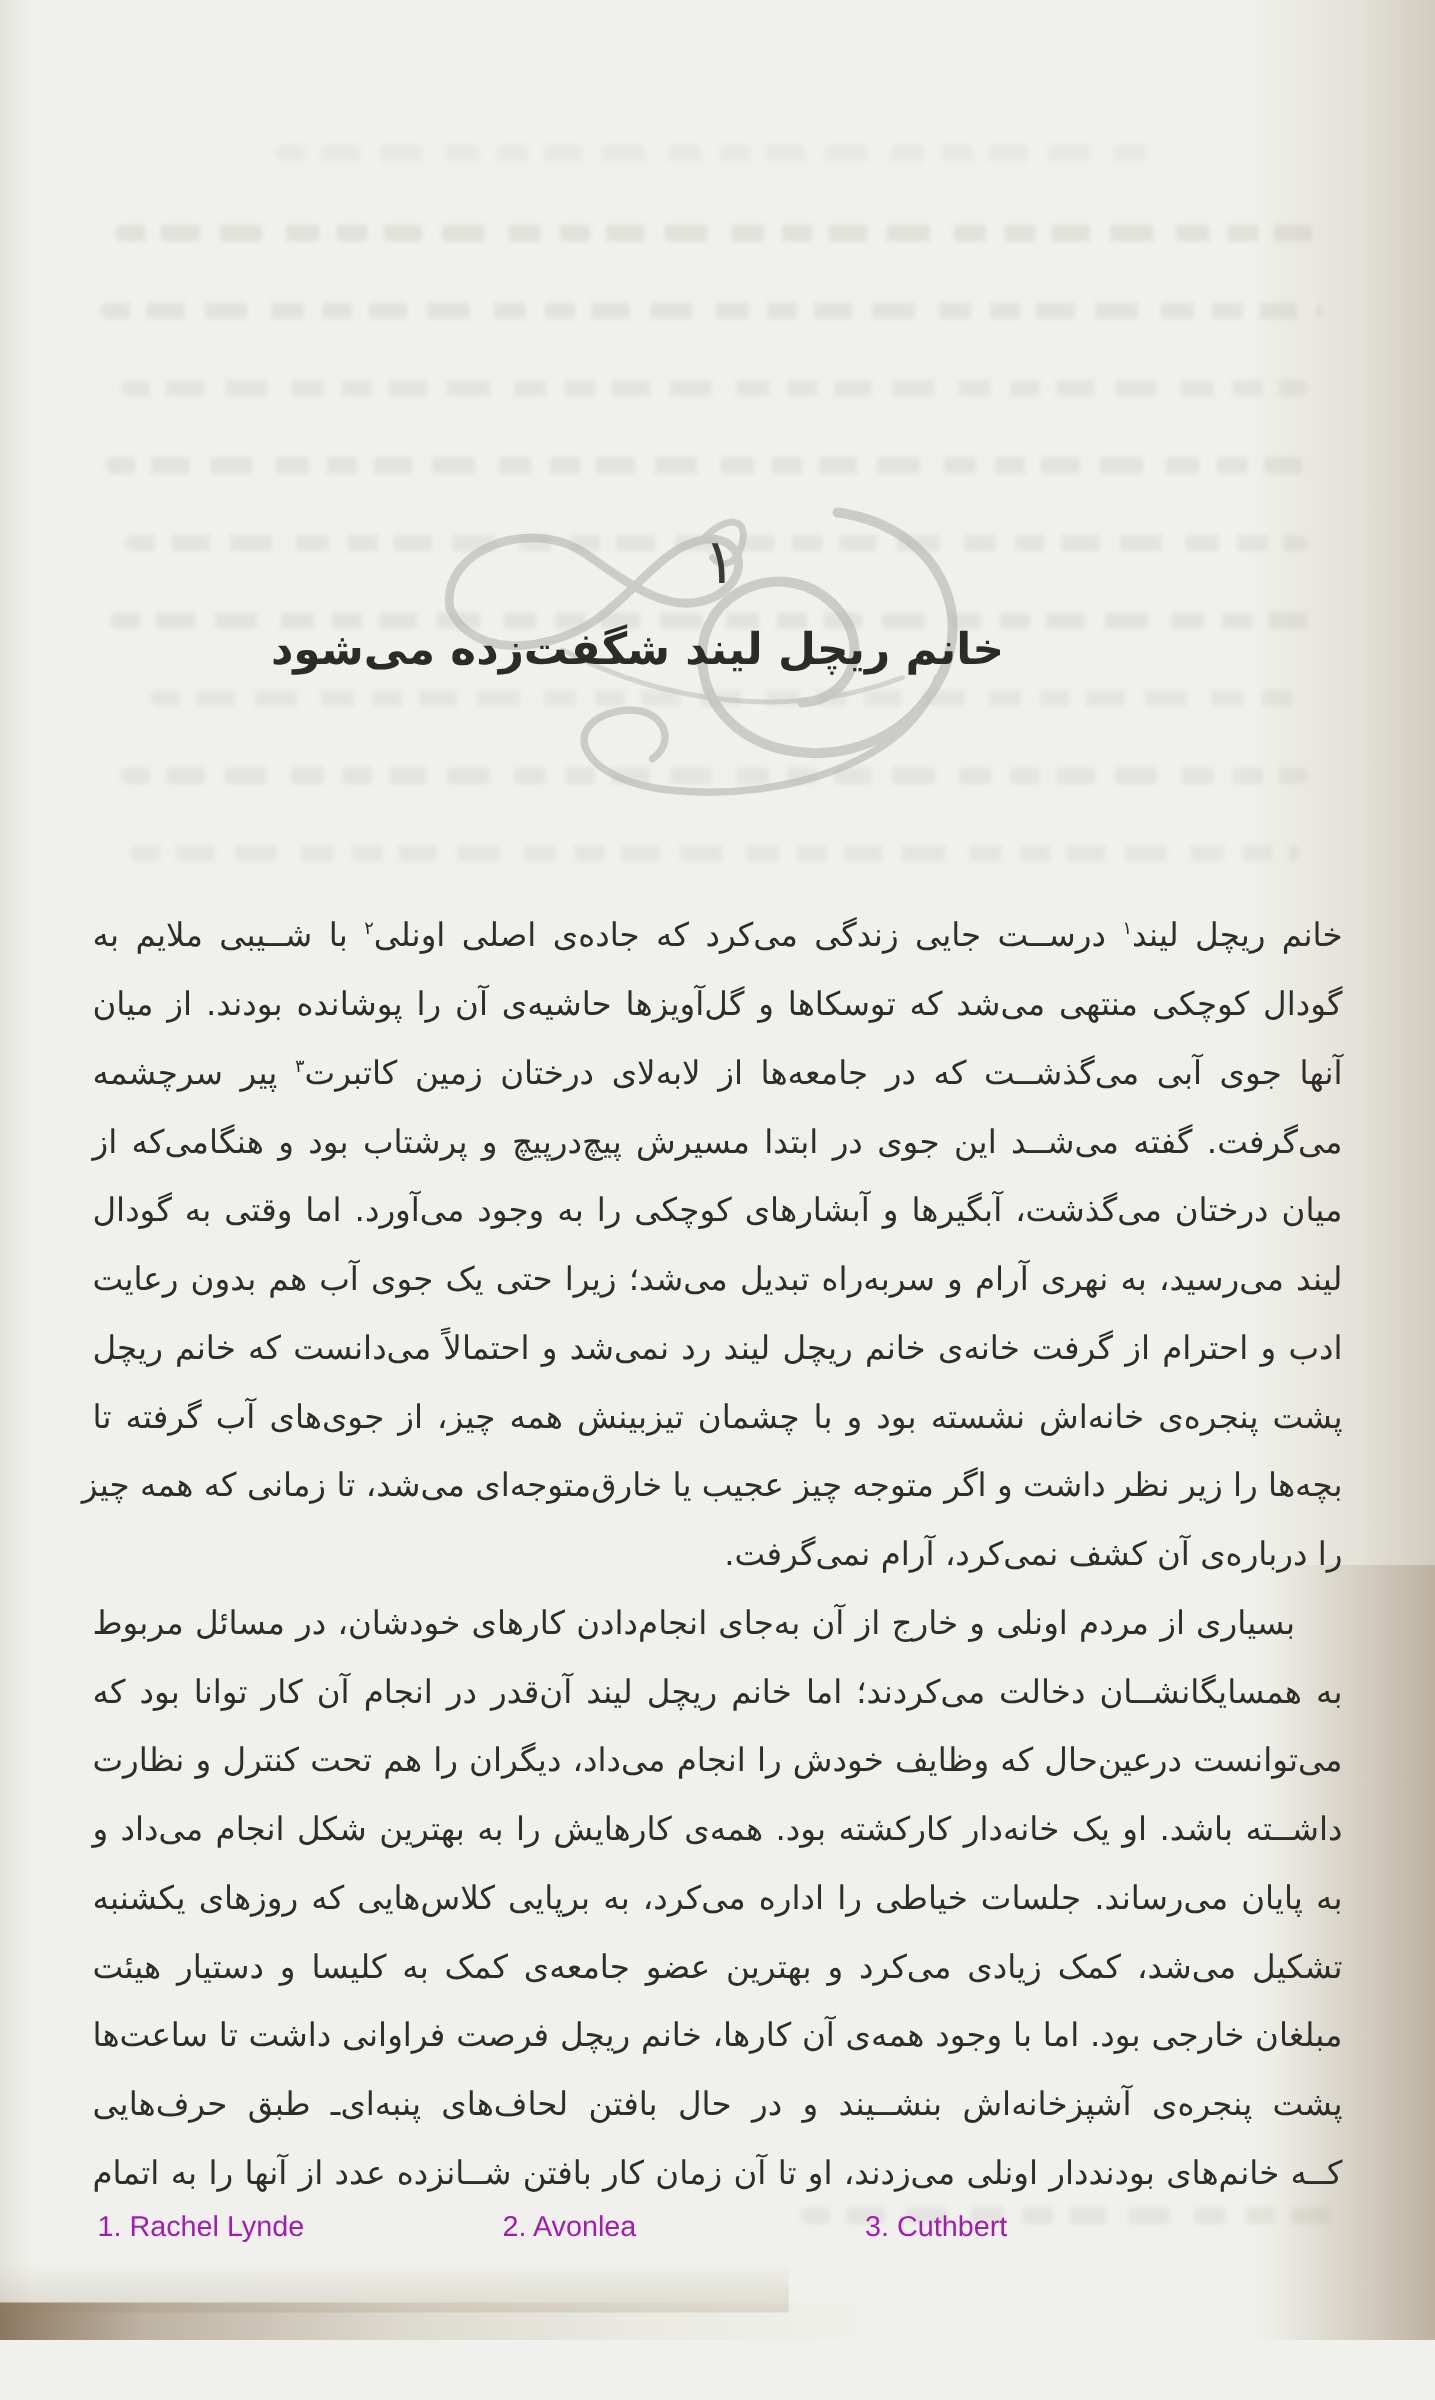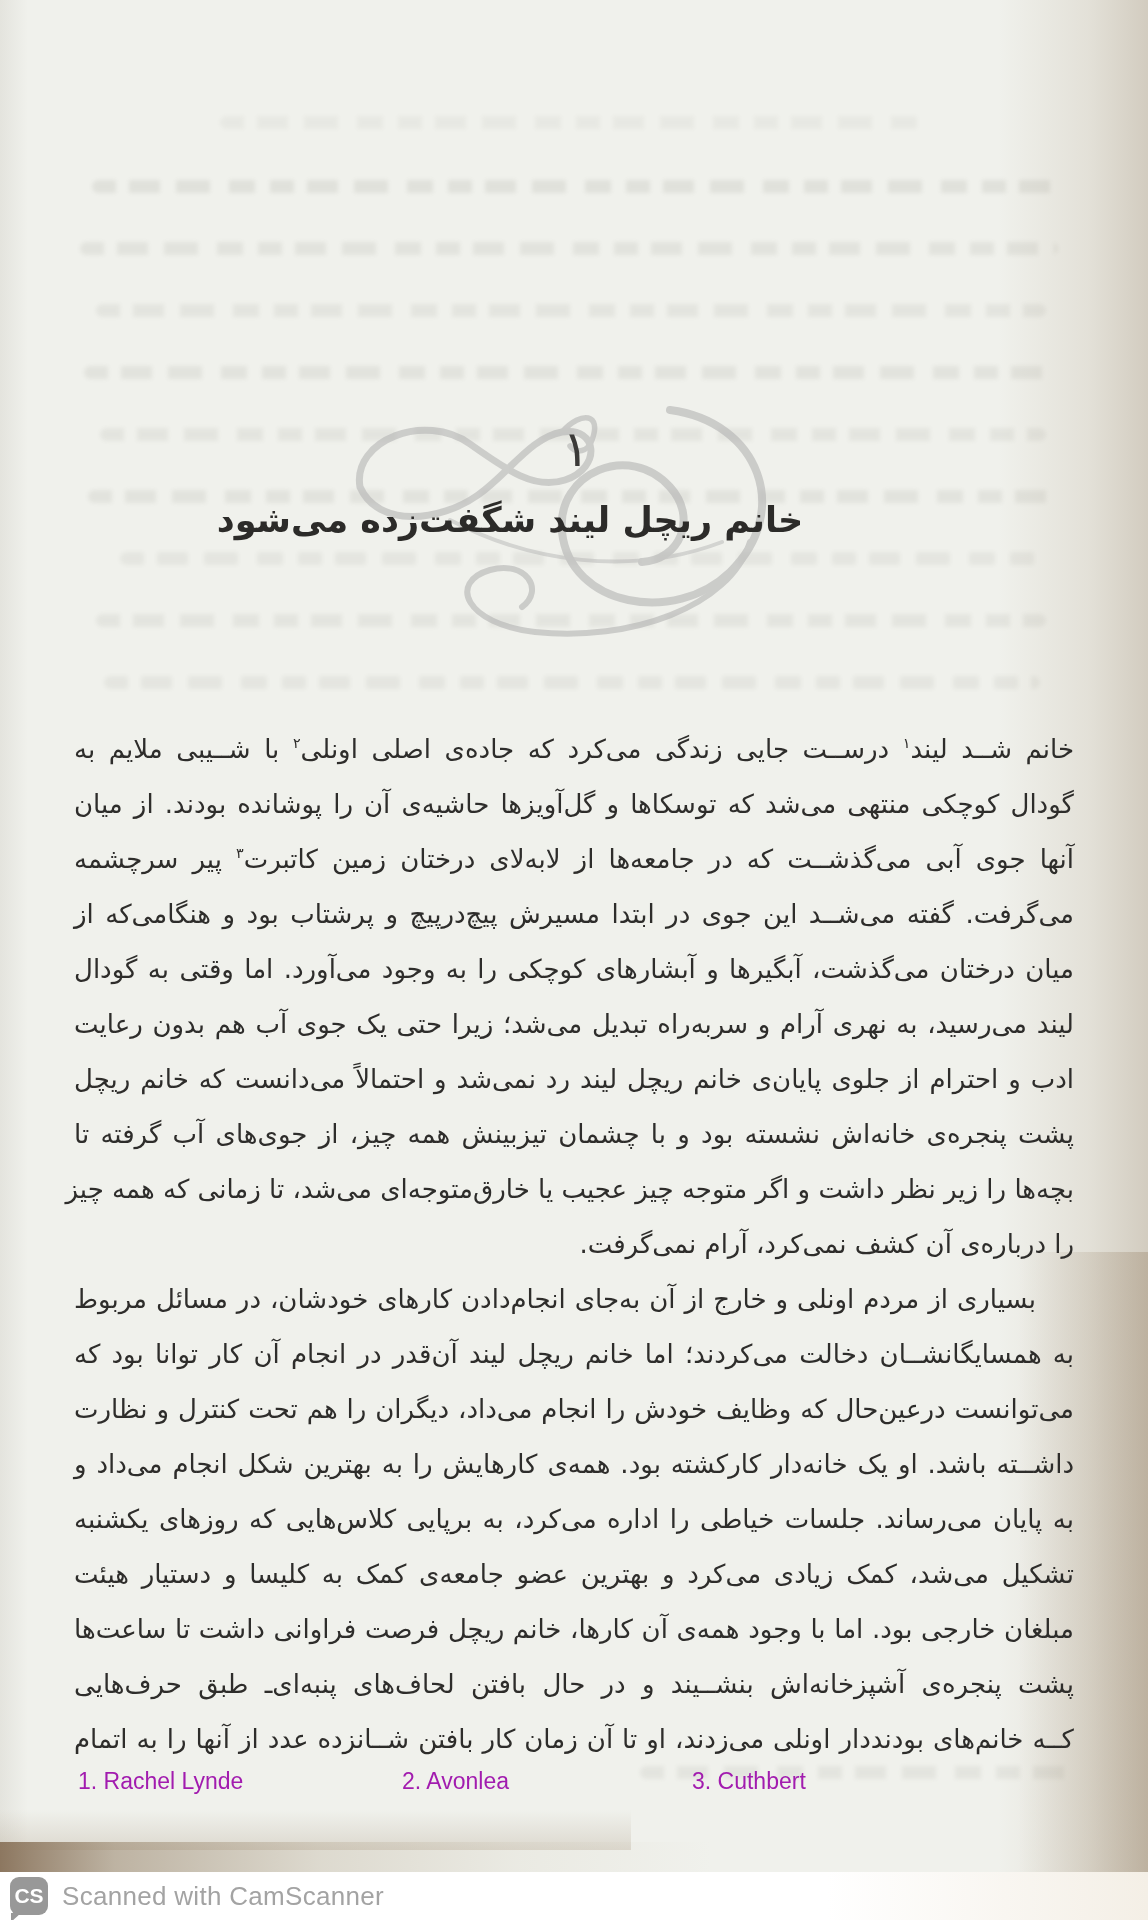--- a/index.html
+++ b/index.html
@@ -124,27 +124,27 @@
       <path stroke-width="8" d="M 340 18 C 430 30 462 120 400 180 C 345 233 240 215 232 140 C 226 80 300 50 340 95 C 368 126 350 168 312 170"></path>
       <path stroke-width="6" d="M 420 150 C 400 215 300 250 205 240 C 135 232 118 190 160 178 C 196 168 215 198 192 215"></path>
       <path stroke-width="4" opacity="0.8" d="M 120 128 C 200 170 300 185 392 150"></path>
     </g>
   </svg>
 
   <div class="chapnum">۱</div>
   <div class="chaptitle">خانم ریچل لیند شگفت‌زده می‌شود</div>
 
   <div class="bodytext">
-    <div class="bline"><span>خانم شــد لیند</span><sup>۱</sup><span> درســت جایی زندگی می‌کرد که جاده‌ی اصلی اونلی</span><sup>۲</sup><span> با شــیبی ملایم به</span></div>
+    <div class="bline"><span>خانم ریچل لیند</span><sup>۱</sup><span> درســت جایی زندگی می‌کرد که جاده‌ی اصلی اونلی</span><sup>۲</sup><span> با شــیبی ملایم به</span></div>
     <div class="bline">گودال کوچکی منتهی می‌شد که توسکاها و گل‌آویزها حاشیه‌ی آن را پوشانده بودند. از میان</div>
     <div class="bline"><span>آنها جوی آبی می‌گذشــت که در جامعه‌ها از لابه‌لای درختان زمین کاتبرت</span><sup>۳</sup><span> پیر سرچشمه</span></div>
     <div class="bline">می‌گرفت. گفته می‌شــد این جوی در ابتدا مسیرش پیچ‌درپیچ و پرشتاب بود و هنگامی‌که از</div>
     <div class="bline">میان درختان می‌گذشت، آبگیرها و آبشارهای کوچکی را به وجود می‌آورد. اما وقتی به گودال</div>
     <div class="bline">لیند می‌رسید، به نهری آرام و سربه‌راه تبدیل می‌شد؛ زیرا حتی یک جوی آب هم بدون رعایت</div>
-    <div class="bline">ادب و احترام از جلوی پایان‌ی خانم ریچل لیند رد نمی‌شد و احتمالاً می‌دانست که خانم ریچل</div>
+    <div class="bline">ادب و احترام از گرفت خانه‌ی خانم ریچل لیند رد نمی‌شد و احتمالاً می‌دانست که خانم ریچل</div>
     <div class="bline">پشت پنجره‌ی خانه‌اش نشسته بود و با چشمان تیزبینش همه چیز، از جوی‌های آب گرفته تا</div>
     <div class="bline">بچه‌ها را زیر نظر داشت و اگر متوجه چیز عجیب یا خارق‌متوجه‌ای می‌شد، تا زمانی که همه چیز</div>
     <div class="bline endline">را درباره‌ی آن کشف نمی‌کرد، آرام نمی‌گرفت.</div>
     <div class="bline indent">بسیاری از مردم اونلی و خارج از آن به‌جای انجام‌دادن کارهای خودشان، در مسائل مربوط</div>
     <div class="bline">به همسایگانشــان دخالت می‌کردند؛ اما خانم ریچل لیند آن‌قدر در انجام آن کار توانا بود که</div>
     <div class="bline">می‌توانست درعین‌حال که وظایف خودش را انجام می‌داد، دیگران را هم تحت کنترل و نظارت</div>
     <div class="bline">داشــته باشد. او یک خانه‌دار کارکشته بود. همه‌ی کارهایش را به بهترین شکل انجام می‌داد و</div>
     <div class="bline">به پایان می‌رساند. جلسات خیاطی را اداره می‌کرد، به برپایی کلاس‌هایی که روزهای یکشنبه</div>
     <div class="bline">تشکیل می‌شد، کمک زیادی می‌کرد و بهترین عضو جامعه‌ی کمک به کلیسا و دستیار هیئت</div>
     <div class="bline">مبلغان خارجی بود. اما با وجود همه‌ی آن کارها، خانم ریچل فرصت فراوانی داشت تا ساعت‌ها</div>
@@ -157,18 +157,14 @@
     <span class="fn fn2">2. Avonlea</span>
     <span class="fn fn3">3. Cuthbert</span>
   </div>
 
   <div class="edge-right"></div>
   <div class="edge-right-deep"></div>
   <div class="edge-left"></div>
   <div class="strip-bottom"></div>
   <div class="strip-bottom-fade"></div>
 
-  <div class="scanbar">
-    <div class="cs-logo">CS</div>
-    <div class="scan-label">Scanned with CamScanner</div>
-  </div>
 
 </div>
 
 </body></html>

